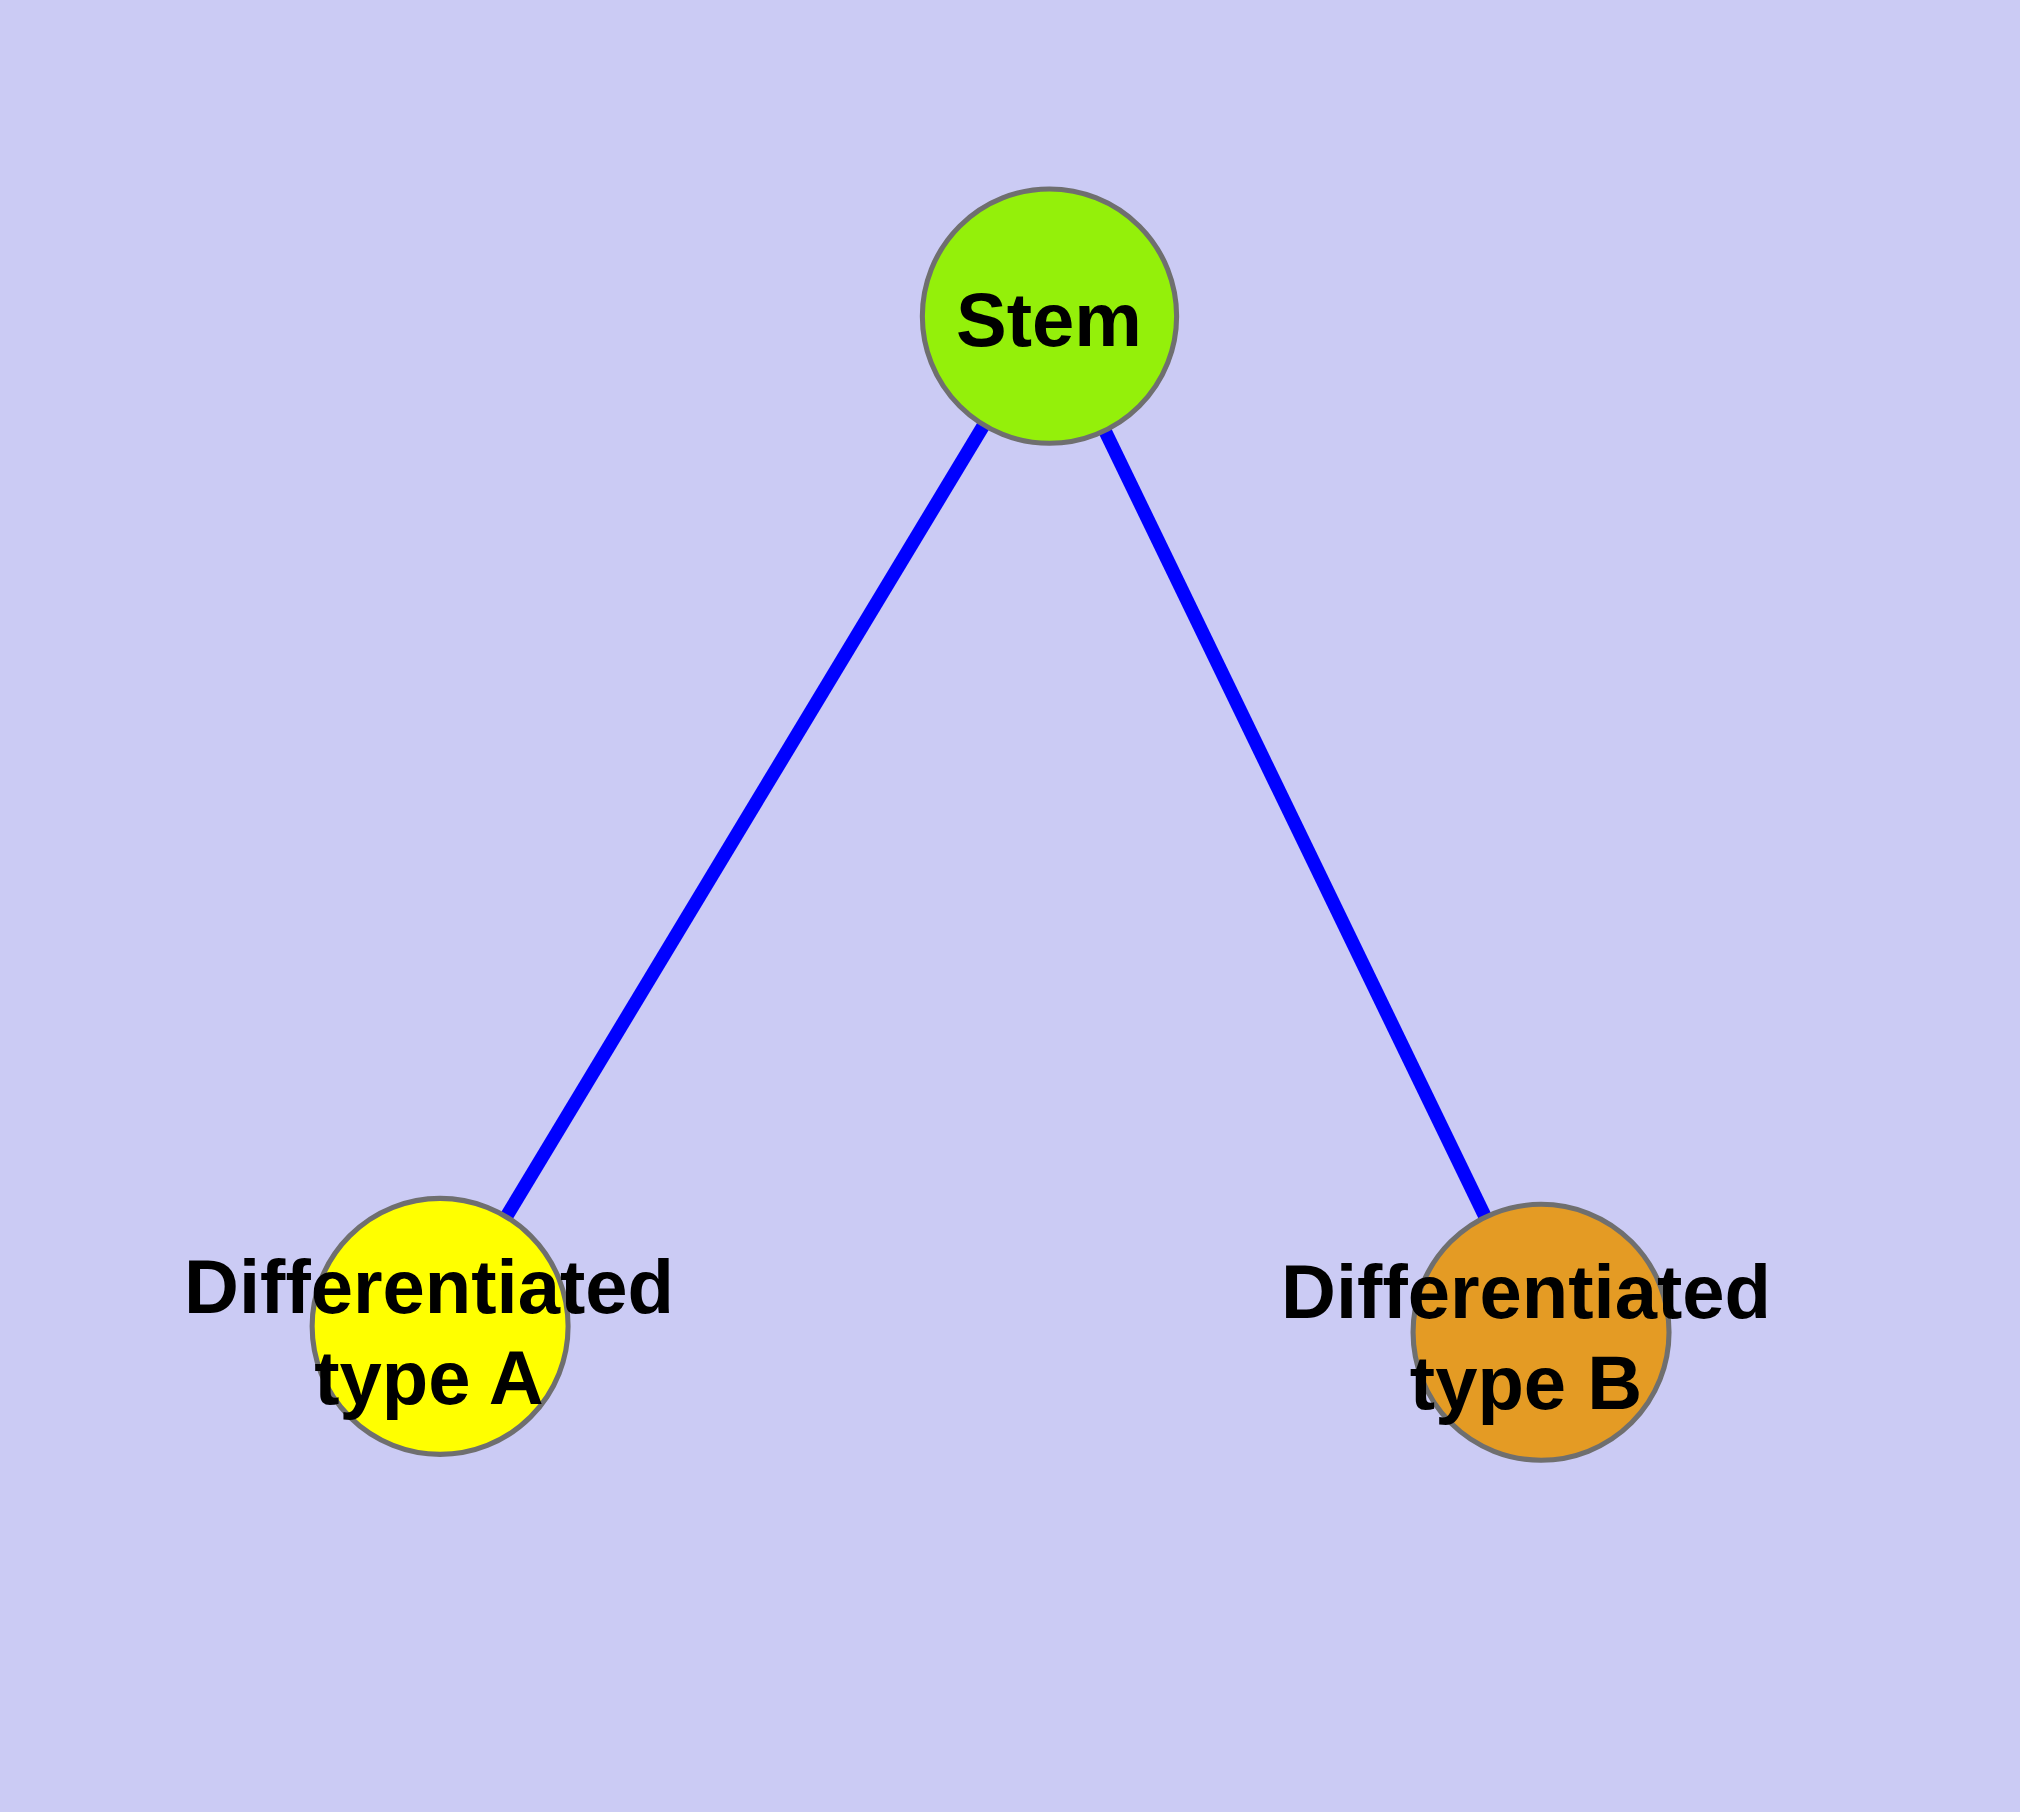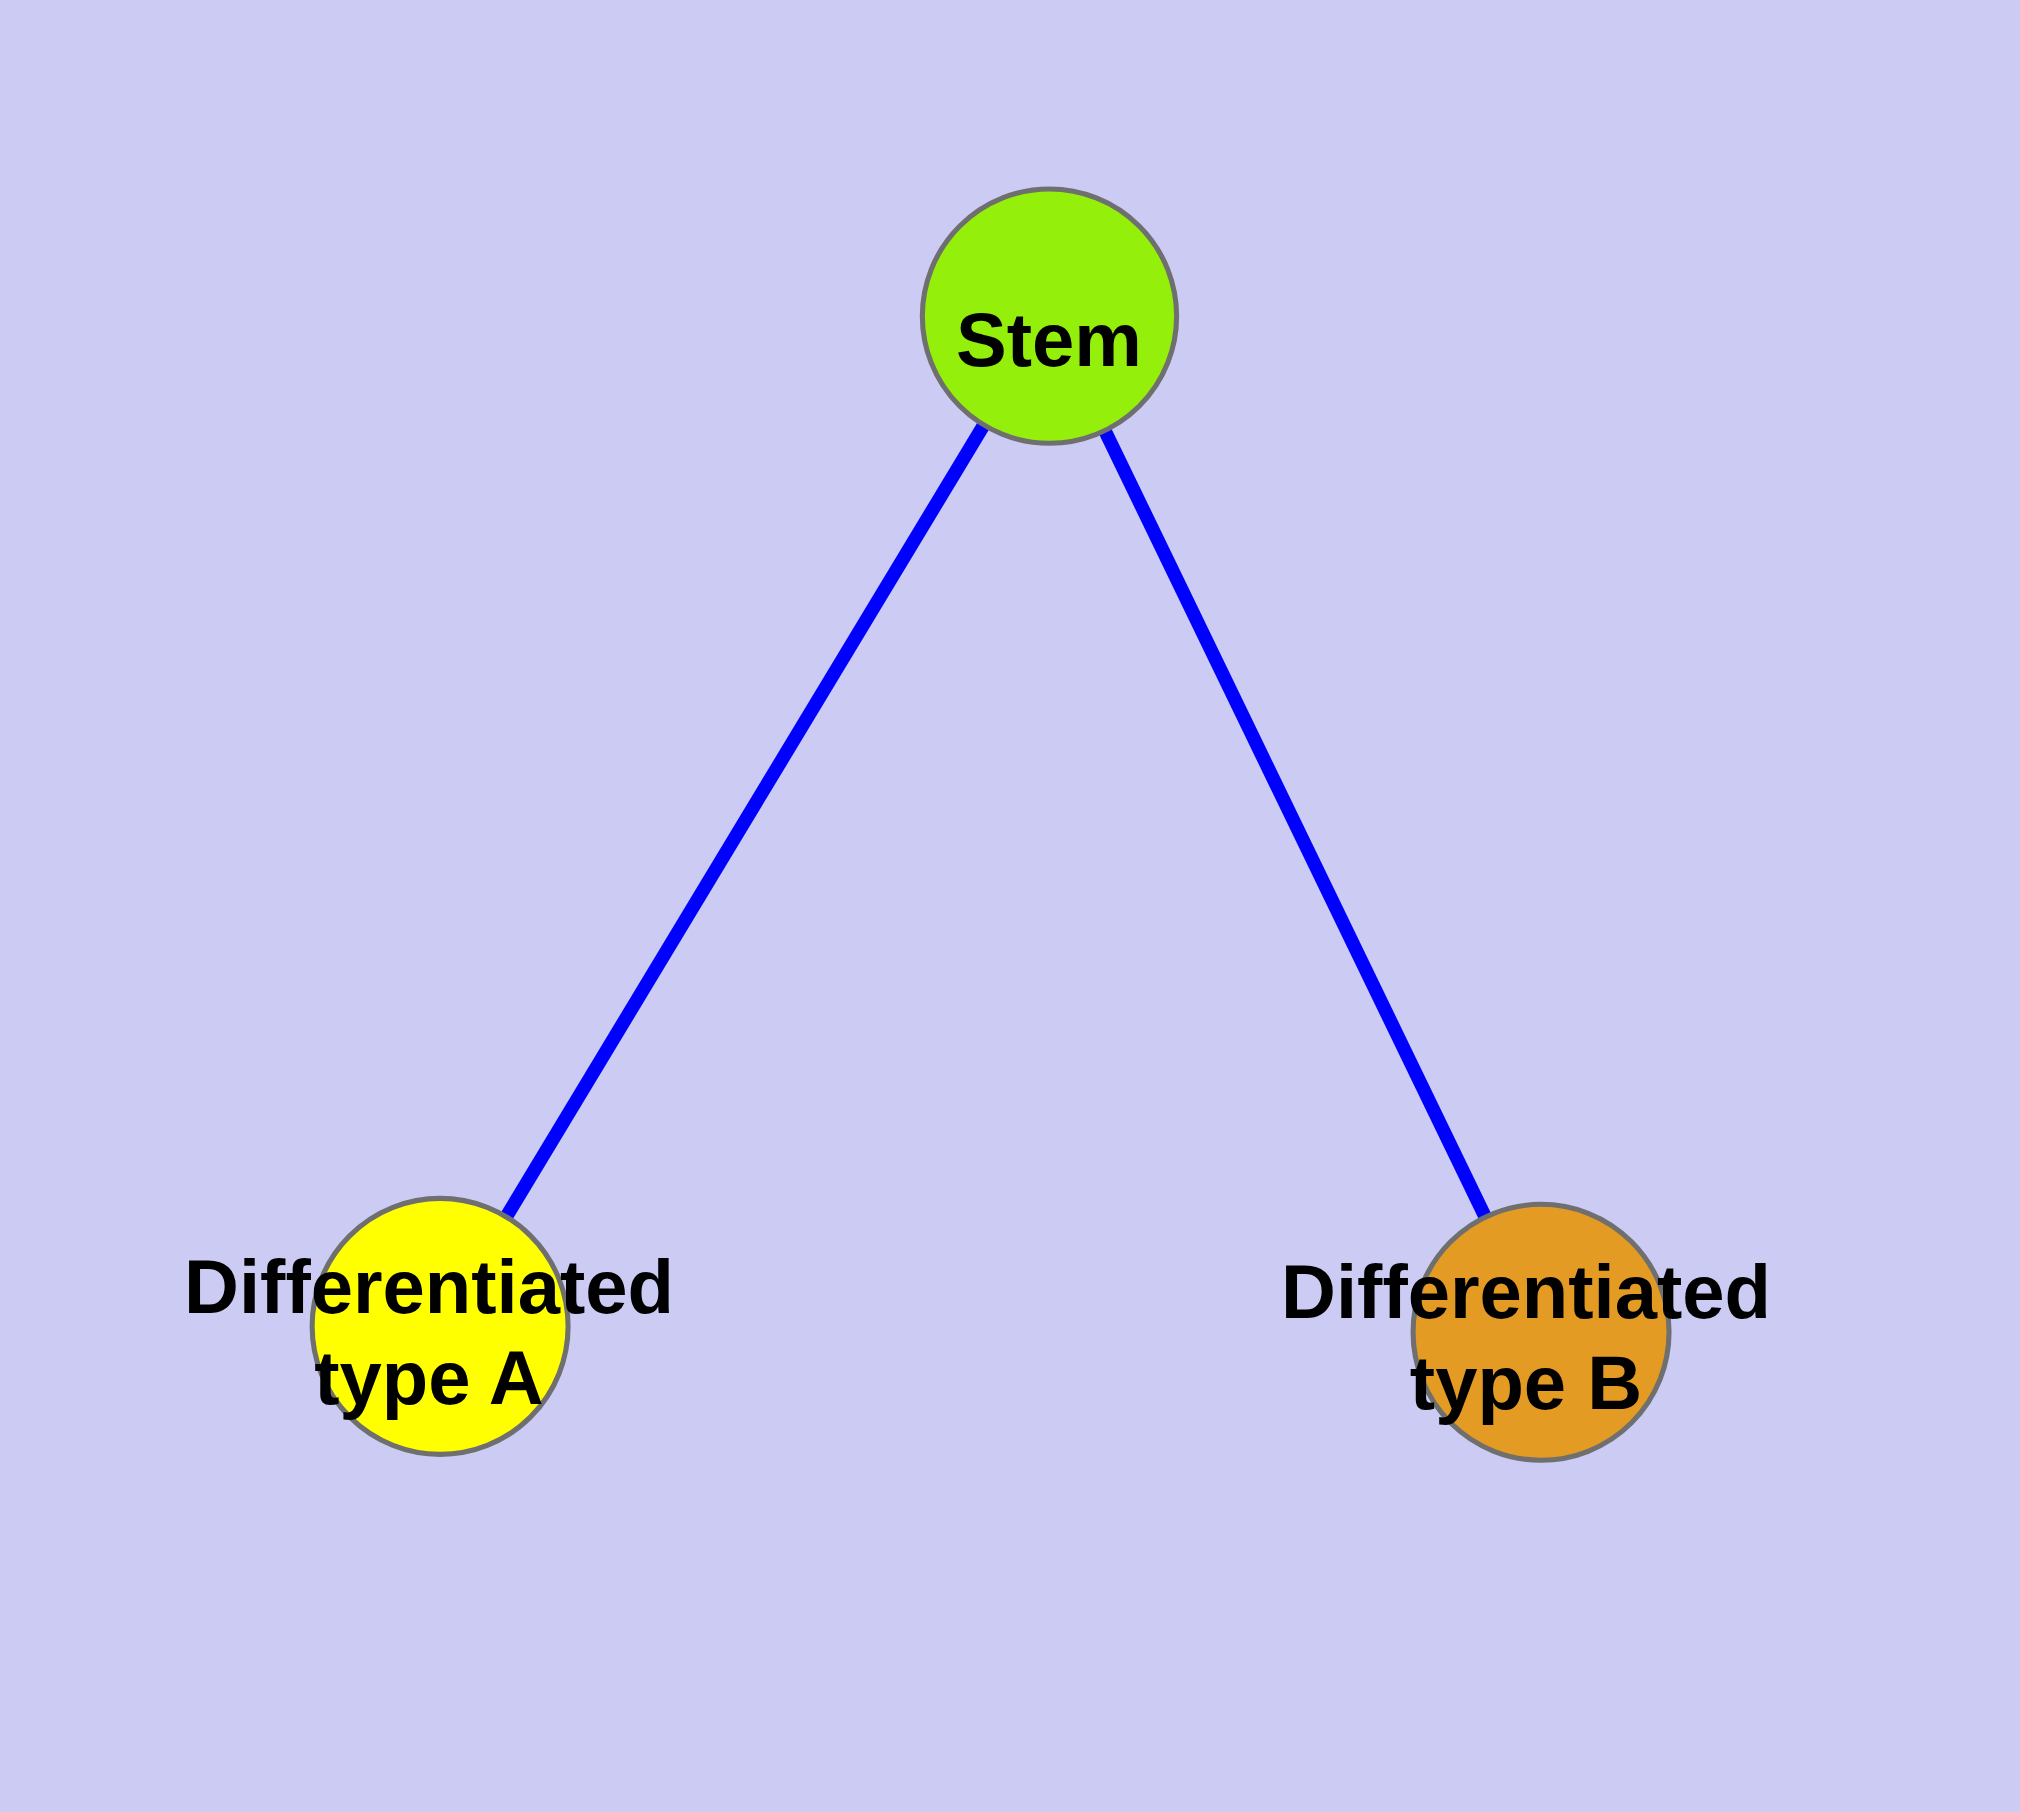--- a/index.html
+++ b/index.html
@@ -34,21 +34,21 @@
     position: absolute;
     transform: translate(-50%, -50%);
     color: #000000;
     font-size: 76px;
     font-weight: bold;
     line-height: 1.2;
     text-align: center;
     white-space: pre-line;
     letter-spacing: 0;
   }
-  #label-stem  { left: 1049px; top: 320px; margin-top: 20px;  }
+  #label-stem  { left: 1049px; top: 320px;  }
   #label-typeA { left: 429px;  top: 1332px; }
   #label-typeB { left: 1526px; top: 1337px; }
 </style>
 </head>
 <body>
 
 <div id="stage">
   <svg id="graph-svg" viewBox="0 0 2384 2138">
 
     <line class="edge" x1="1238" y1="373" x2="519" y2="1565" stroke="#0000FF"></line>

